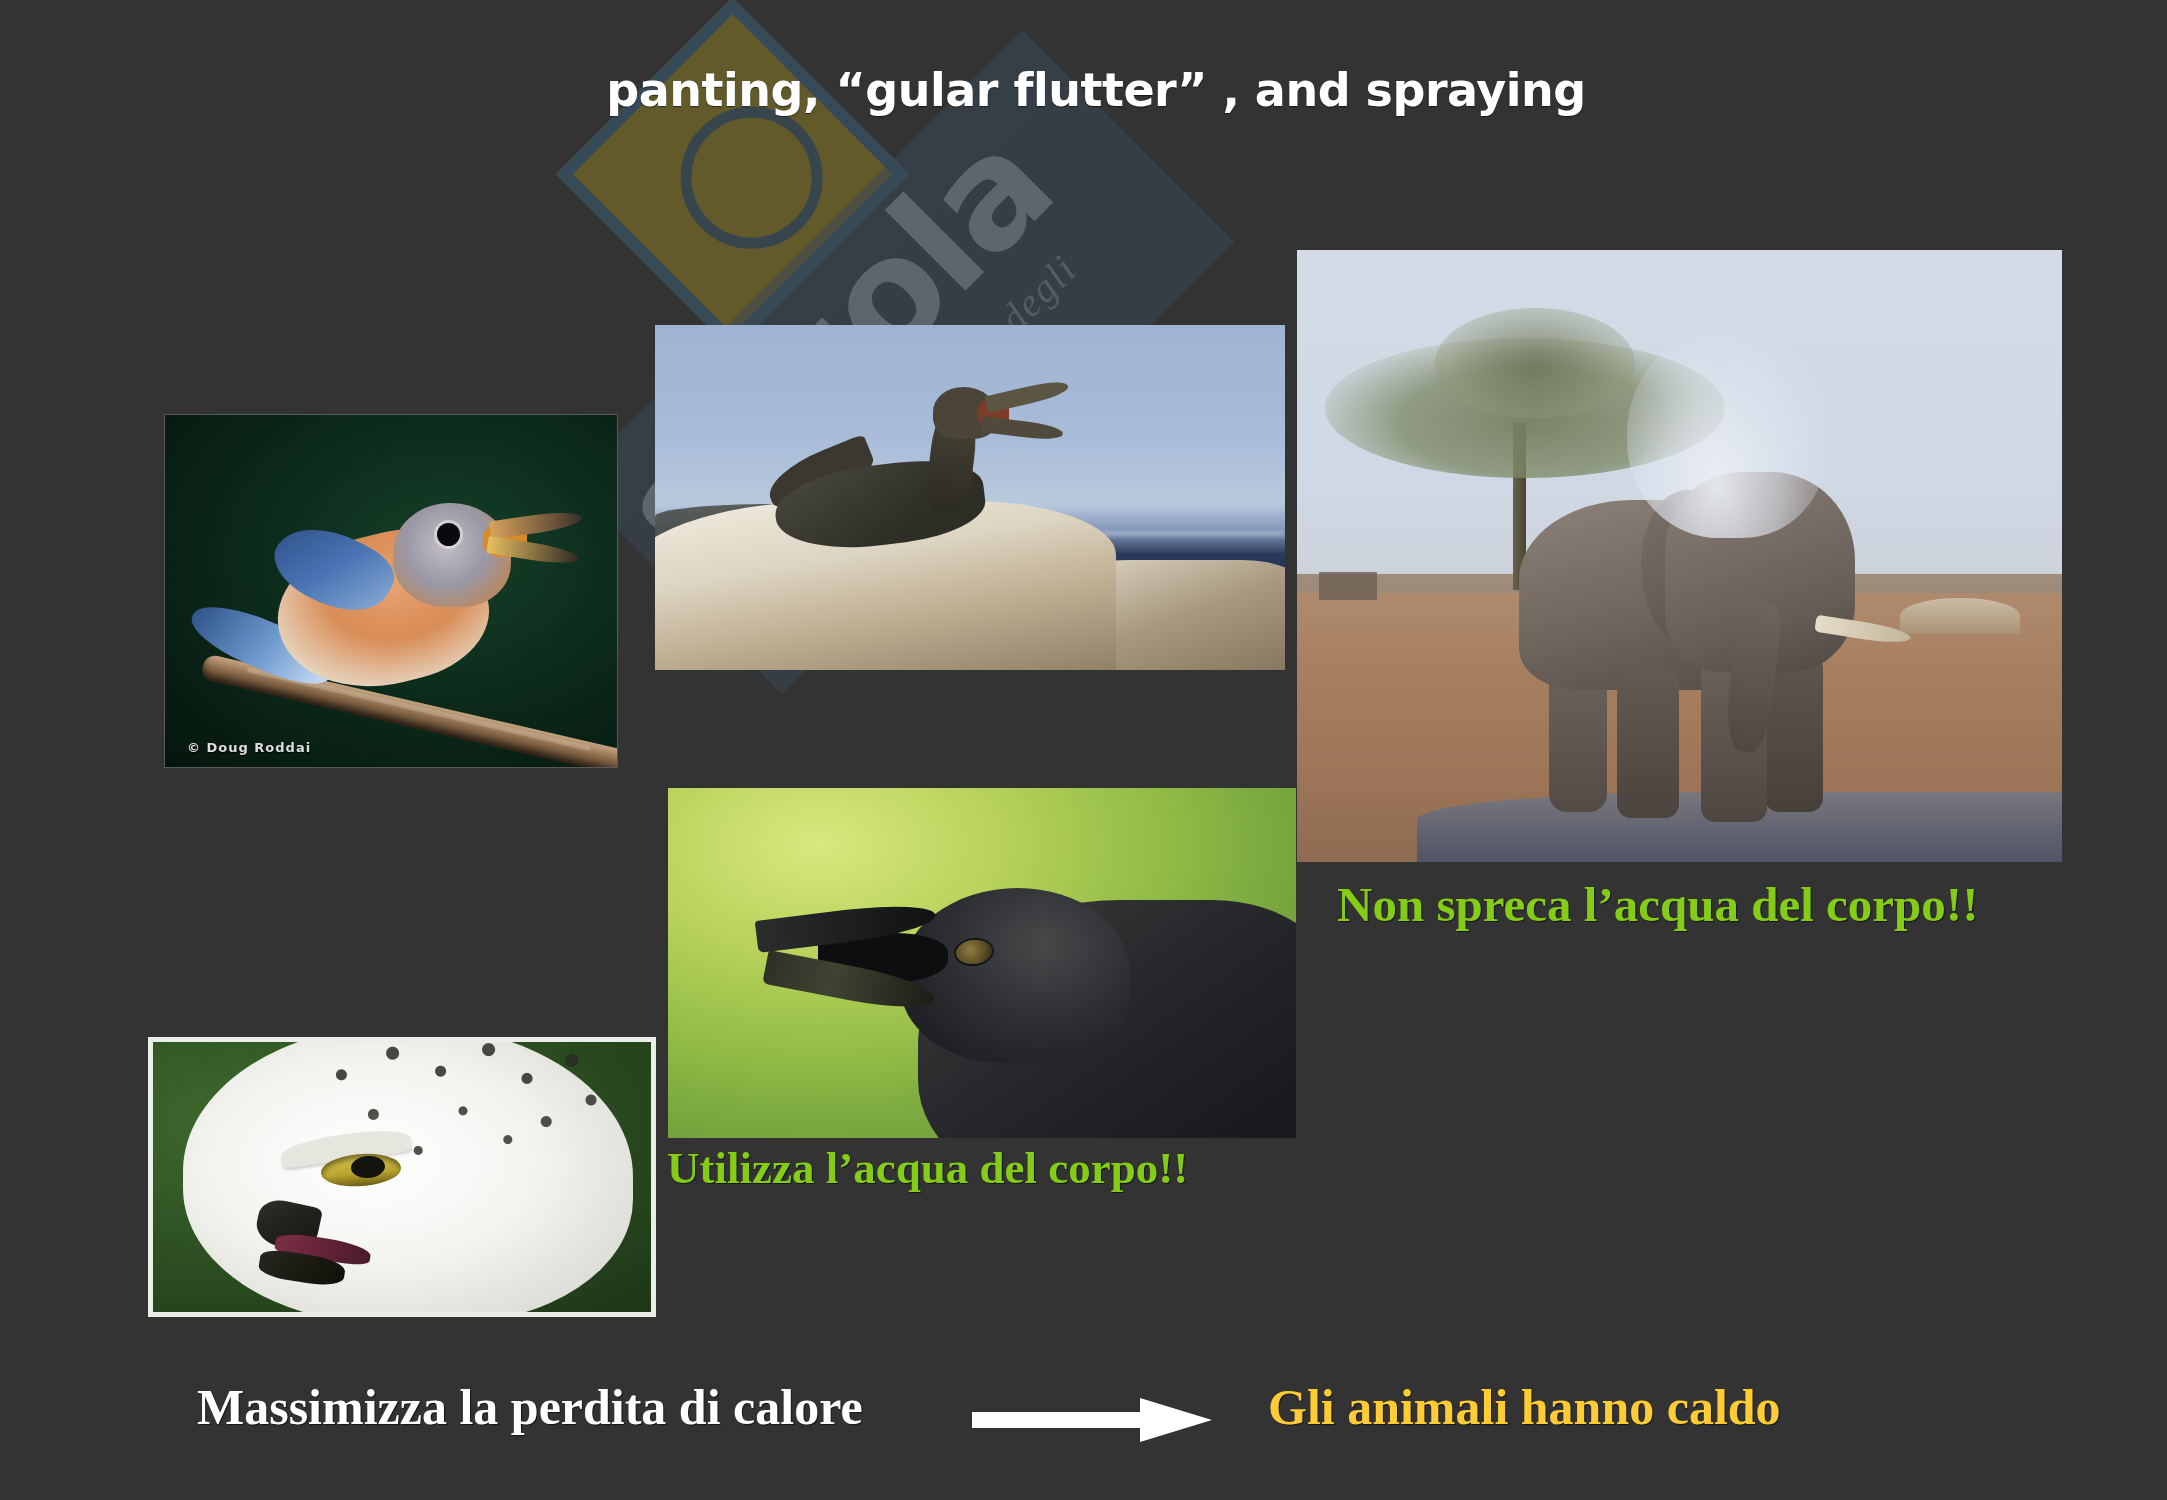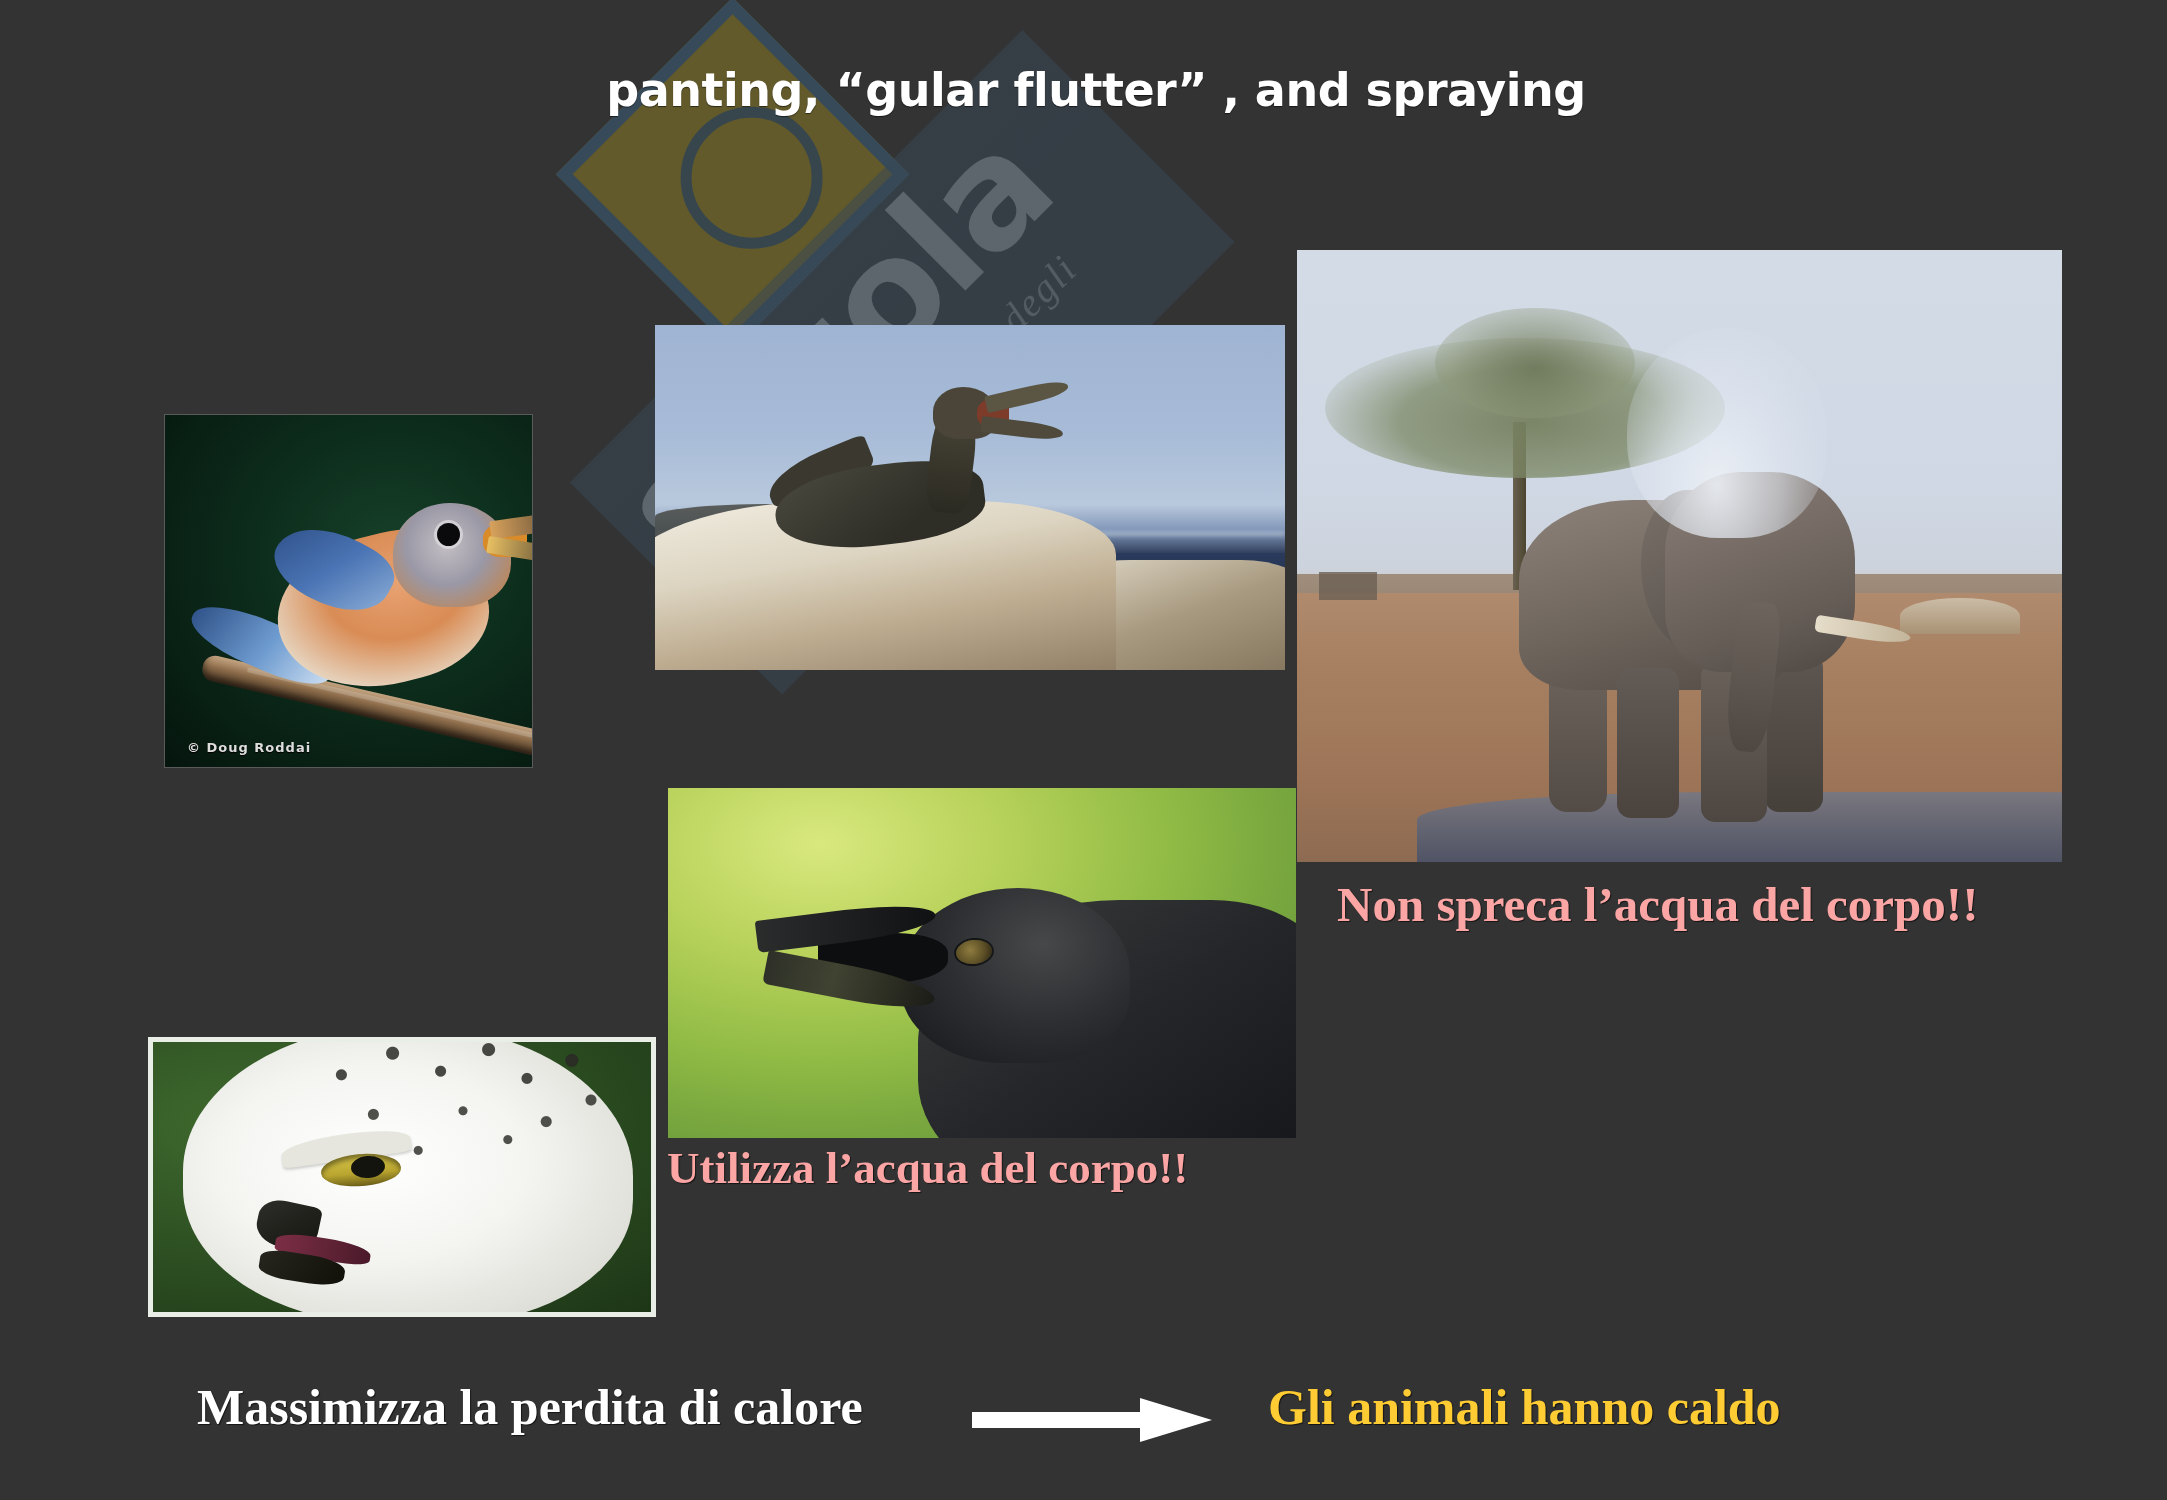--- a/index.html
+++ b/index.html
@@ -91,21 +91,21 @@
   
   .photo{
     position:absolute;
     overflow:hidden;
     background:#111;
     z-index:4;
   }
   .pane{position:absolute;inset:0;}
 
   
-  #ph-bluebird{left:165px;top:415px;width:367px;height:352px;
+  #ph-bluebird{left:165px;top:415px;width:452px;height:352px;
       box-shadow:0 0 0 1px #5a5a5a;}
   #ph-bluebird .bg{
     background:radial-gradient(ellipse at 62% 40%, #16412a 0%, #0d2d1c 42%, #05150d 100%);
   }
   .bb-branch{
     position:absolute;left:38px;top:238px;width:440px;height:26px;
     background:linear-gradient(180deg,#c8a884,#8d6d4b 45%,#4f3a26);
     border-radius:12px;
     transform:rotate(13deg);transform-origin:0 50%;
     box-shadow:inset 0 -5px 7px rgba(0,0,0,.5);
@@ -405,21 +405,21 @@
     position:absolute;left:106px;top:212px;width:86px;height:28px;
     background:linear-gradient(120deg,#26261f,#101009);
     border-radius:32% 40% 40% 34%;transform:rotate(9deg);
   }
 
   
   .cap{
     position:absolute;
     font-family:"Liberation Serif", serif;
     font-weight:bold;
-    color:#fca5a5;
+    color:#84cc16;
     z-index:7;
     white-space:nowrap;
     text-shadow:1px 1px 1px rgba(0,0,0,.6);
   }
   #cap-right{left:1337px;top:876px;font-size:49px;}
   #cap-left{left:667px;top:1142px;font-size:45px;}
 
   .bottom-row{
     position:absolute;left:0;top:1378px;width:2051px;height:80px;
     z-index:7;

